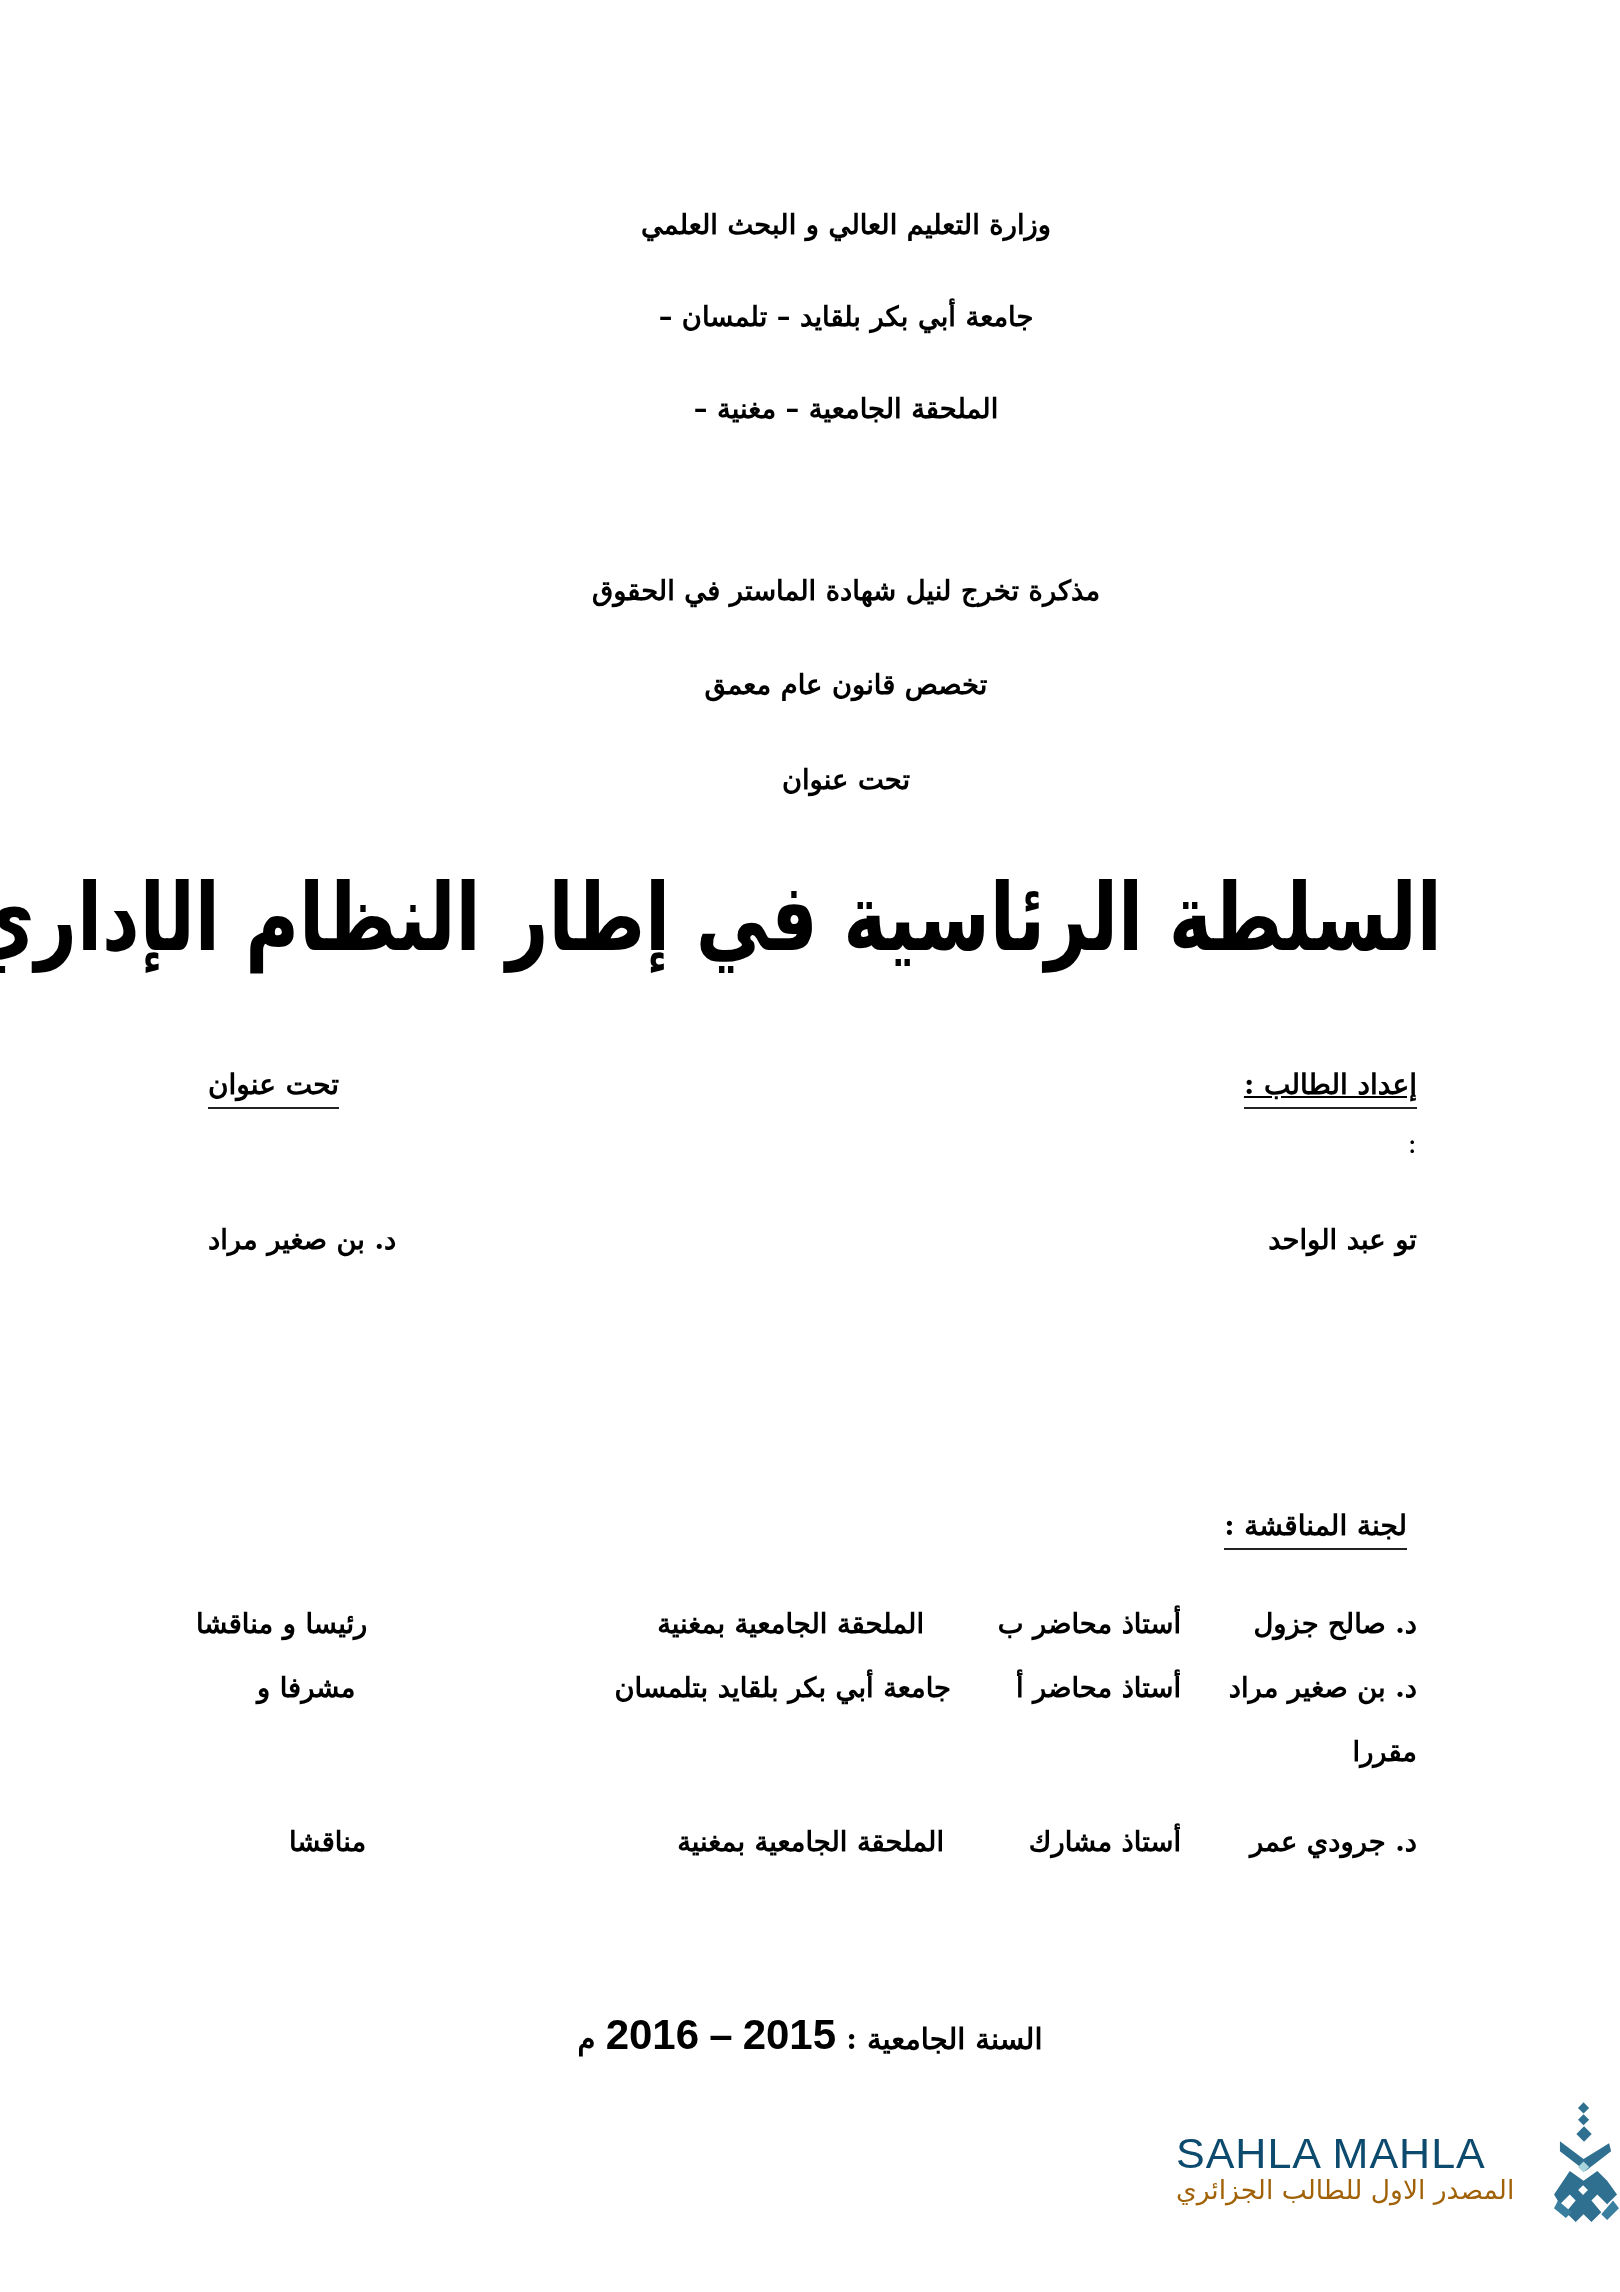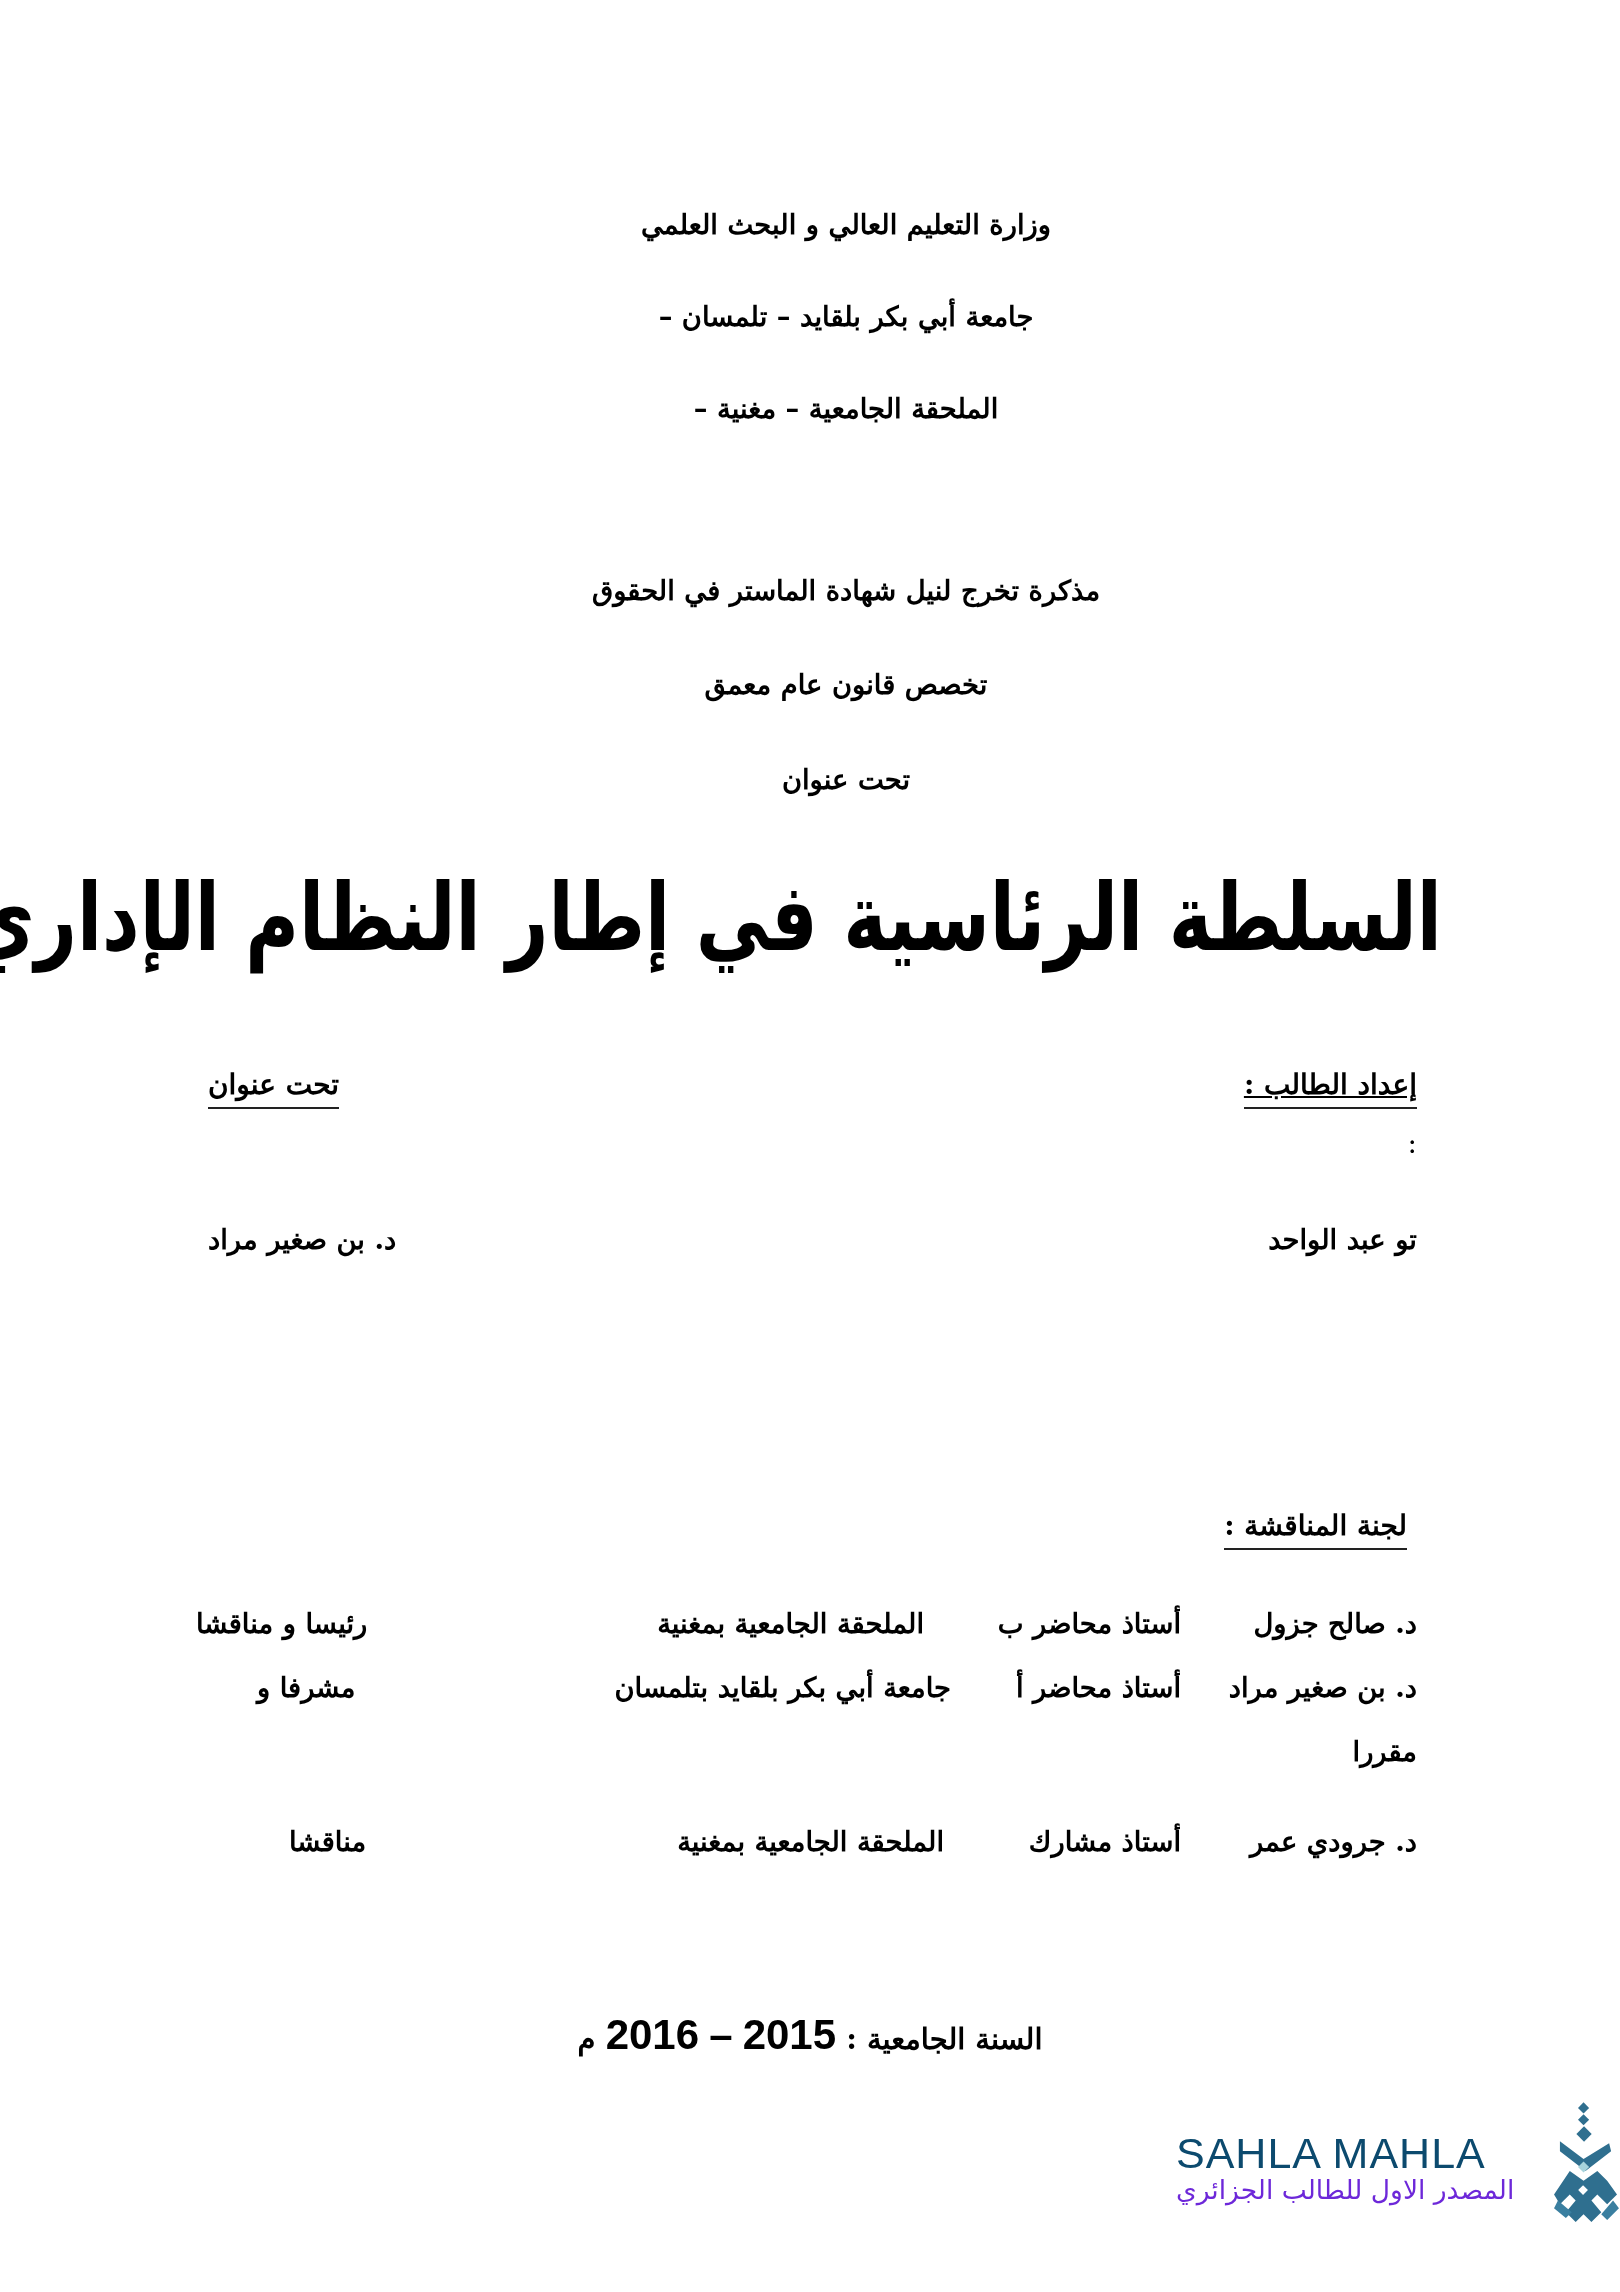--- a/index.html
+++ b/index.html
@@ -25,21 +25,21 @@
     .lbl { font-size: 28px; }
     .row-text { font-size: 27.4px; }
     .year { font-size: 29px; }
     .year .num { font-family: Liberation Sans, sans-serif; font-size: 42px; font-weight: bold; }
     .logo-text {
       font-family: "Liberation Sans", sans-serif; font-size: 43px;
       color: #0c4a6e; letter-spacing: 1px; font-weight: normal;
     }
     .logo-sub {
       font-family: "DejaVu Sans", sans-serif; font-size: 26.5px;
-      color: #6d28d9; direction: rtl; white-space: nowrap;
+      color: #a16207; direction: rtl; white-space: nowrap;
     }
   </style>
 </head>
 <body>
 
 <div class="center-line hdr" style="top:208px;">وزارة التعليم العالي و البحث العلمي</div>
 <div class="center-line hdr" style="top:300px;">جامعة أبي بكر بلقايد – تلمسان –</div>
 <div class="center-line hdr" style="top:392px;">الملحقة الجامعية – مغنية –</div>
 
 <div class="center-line hdr" style="top:574px;">مذكرة تخرج لنيل شهادة الماستر في الحقوق</div>

